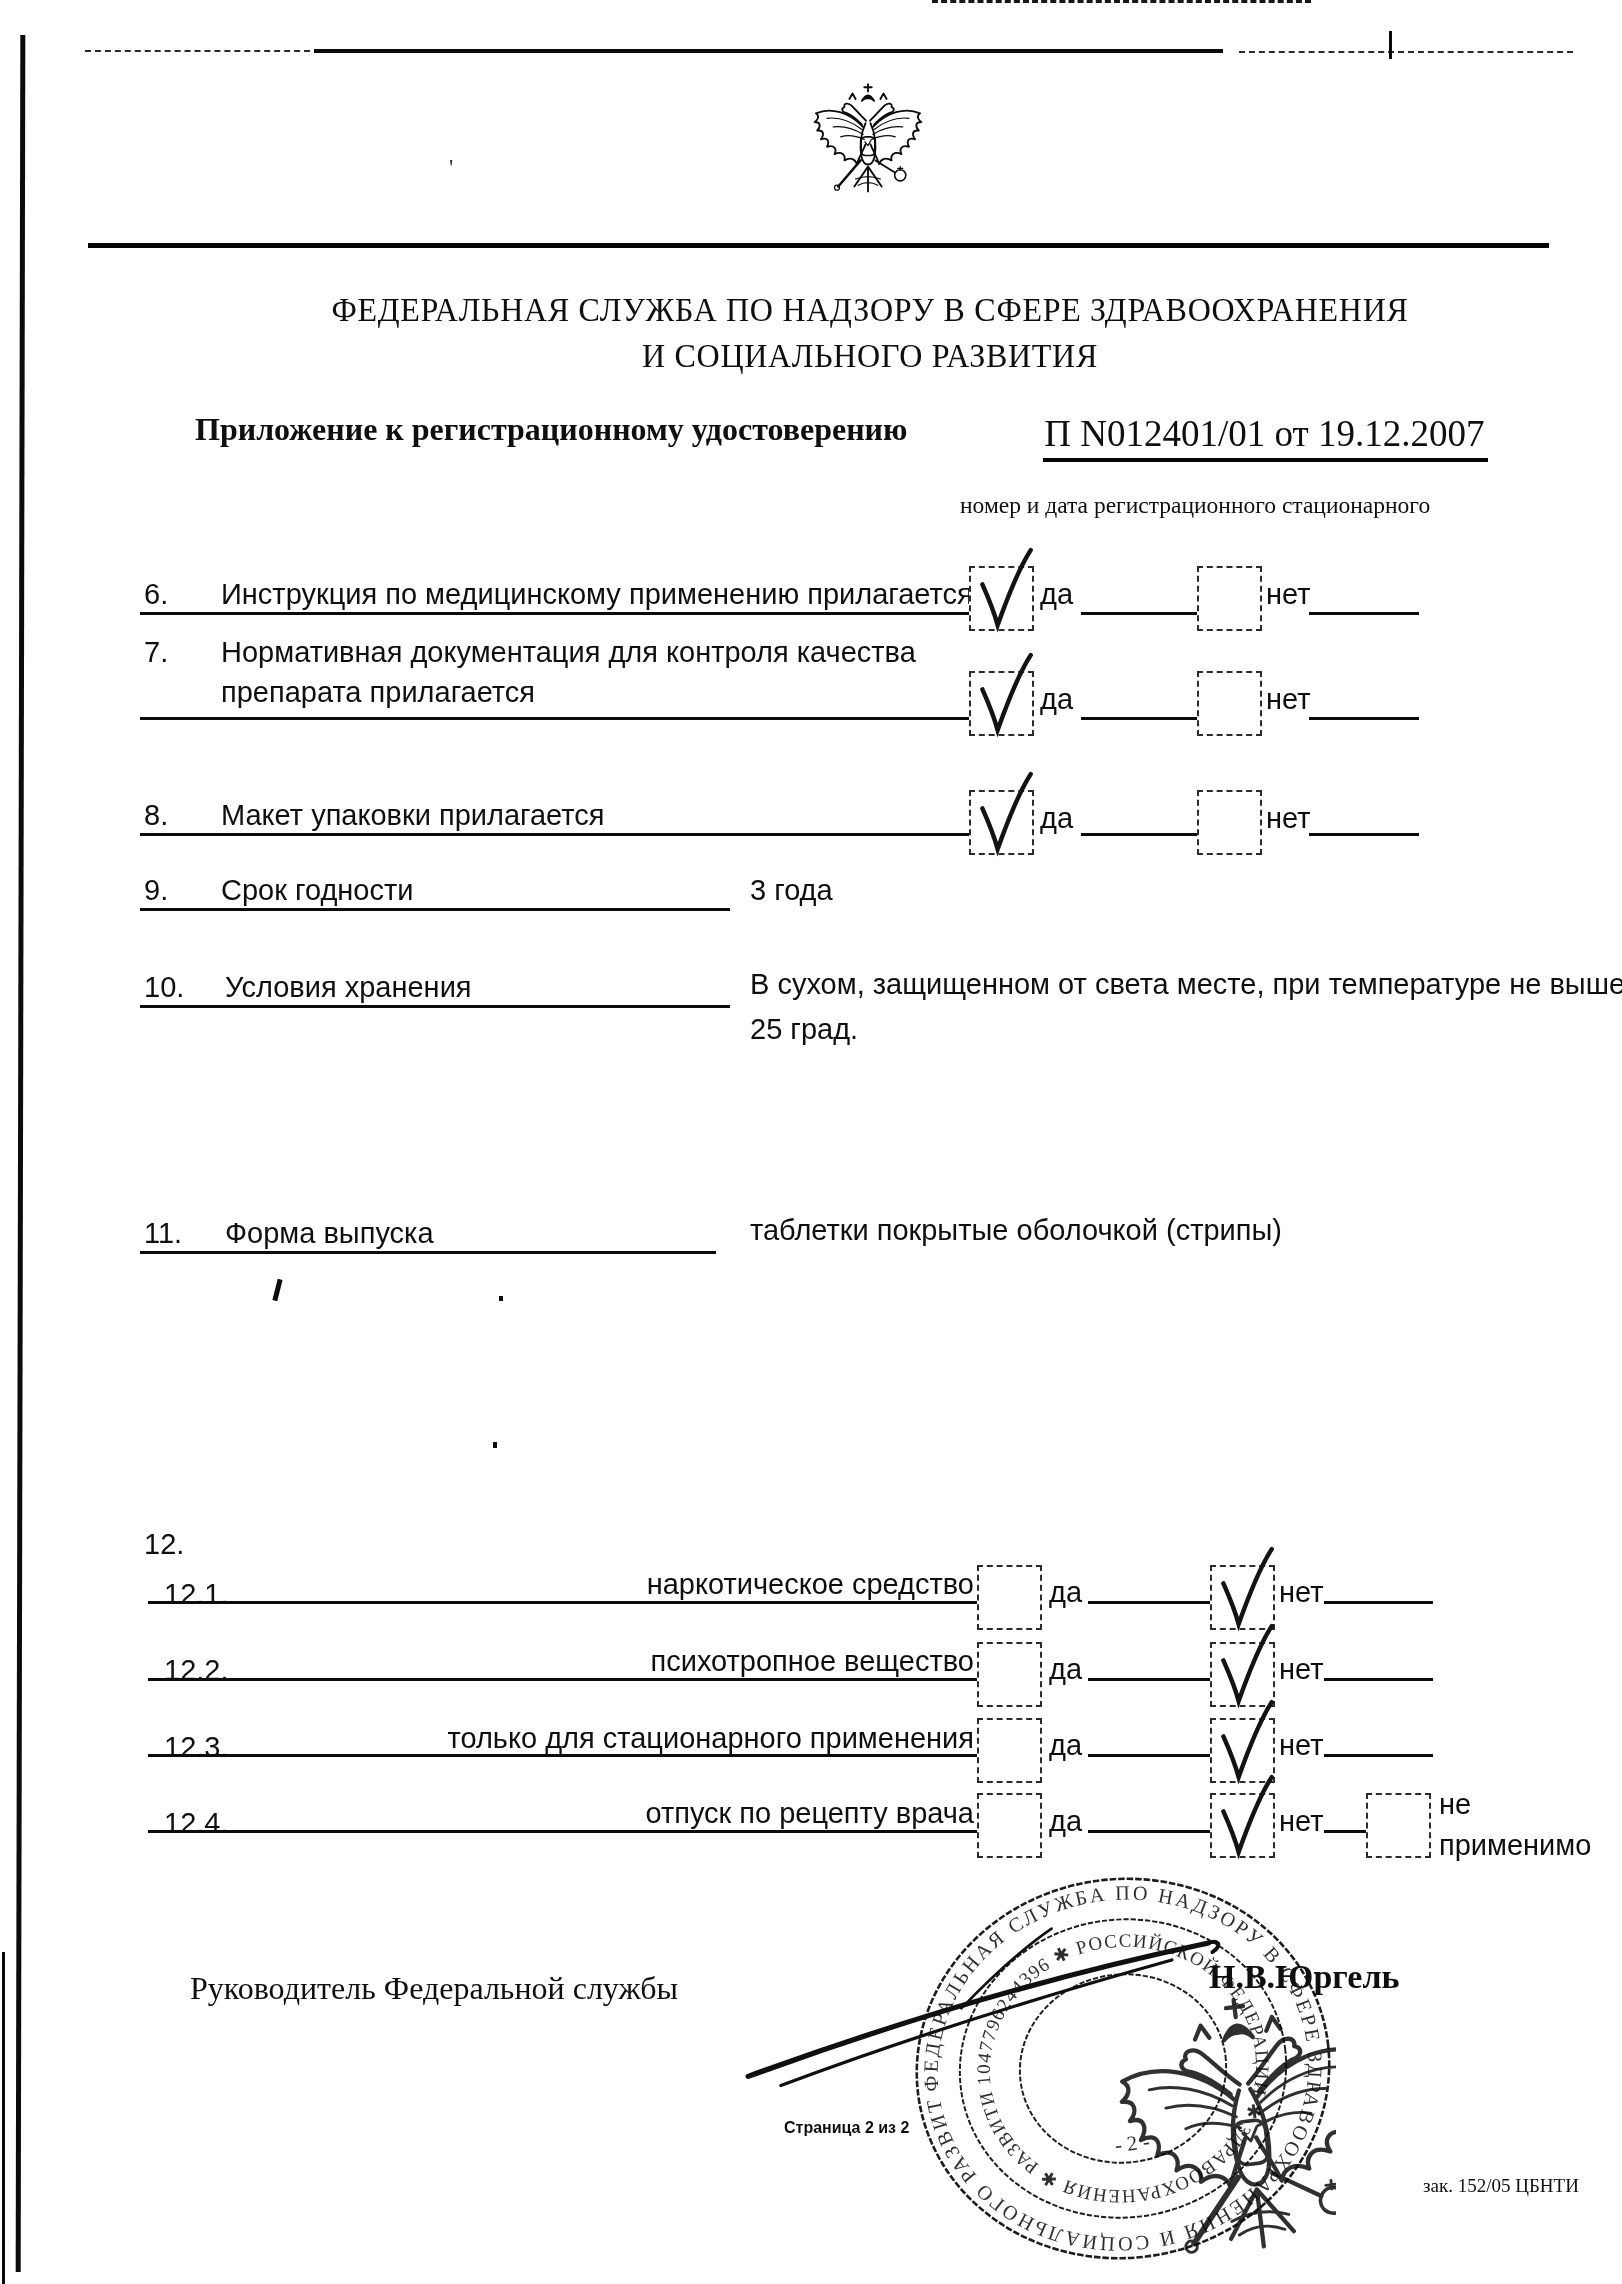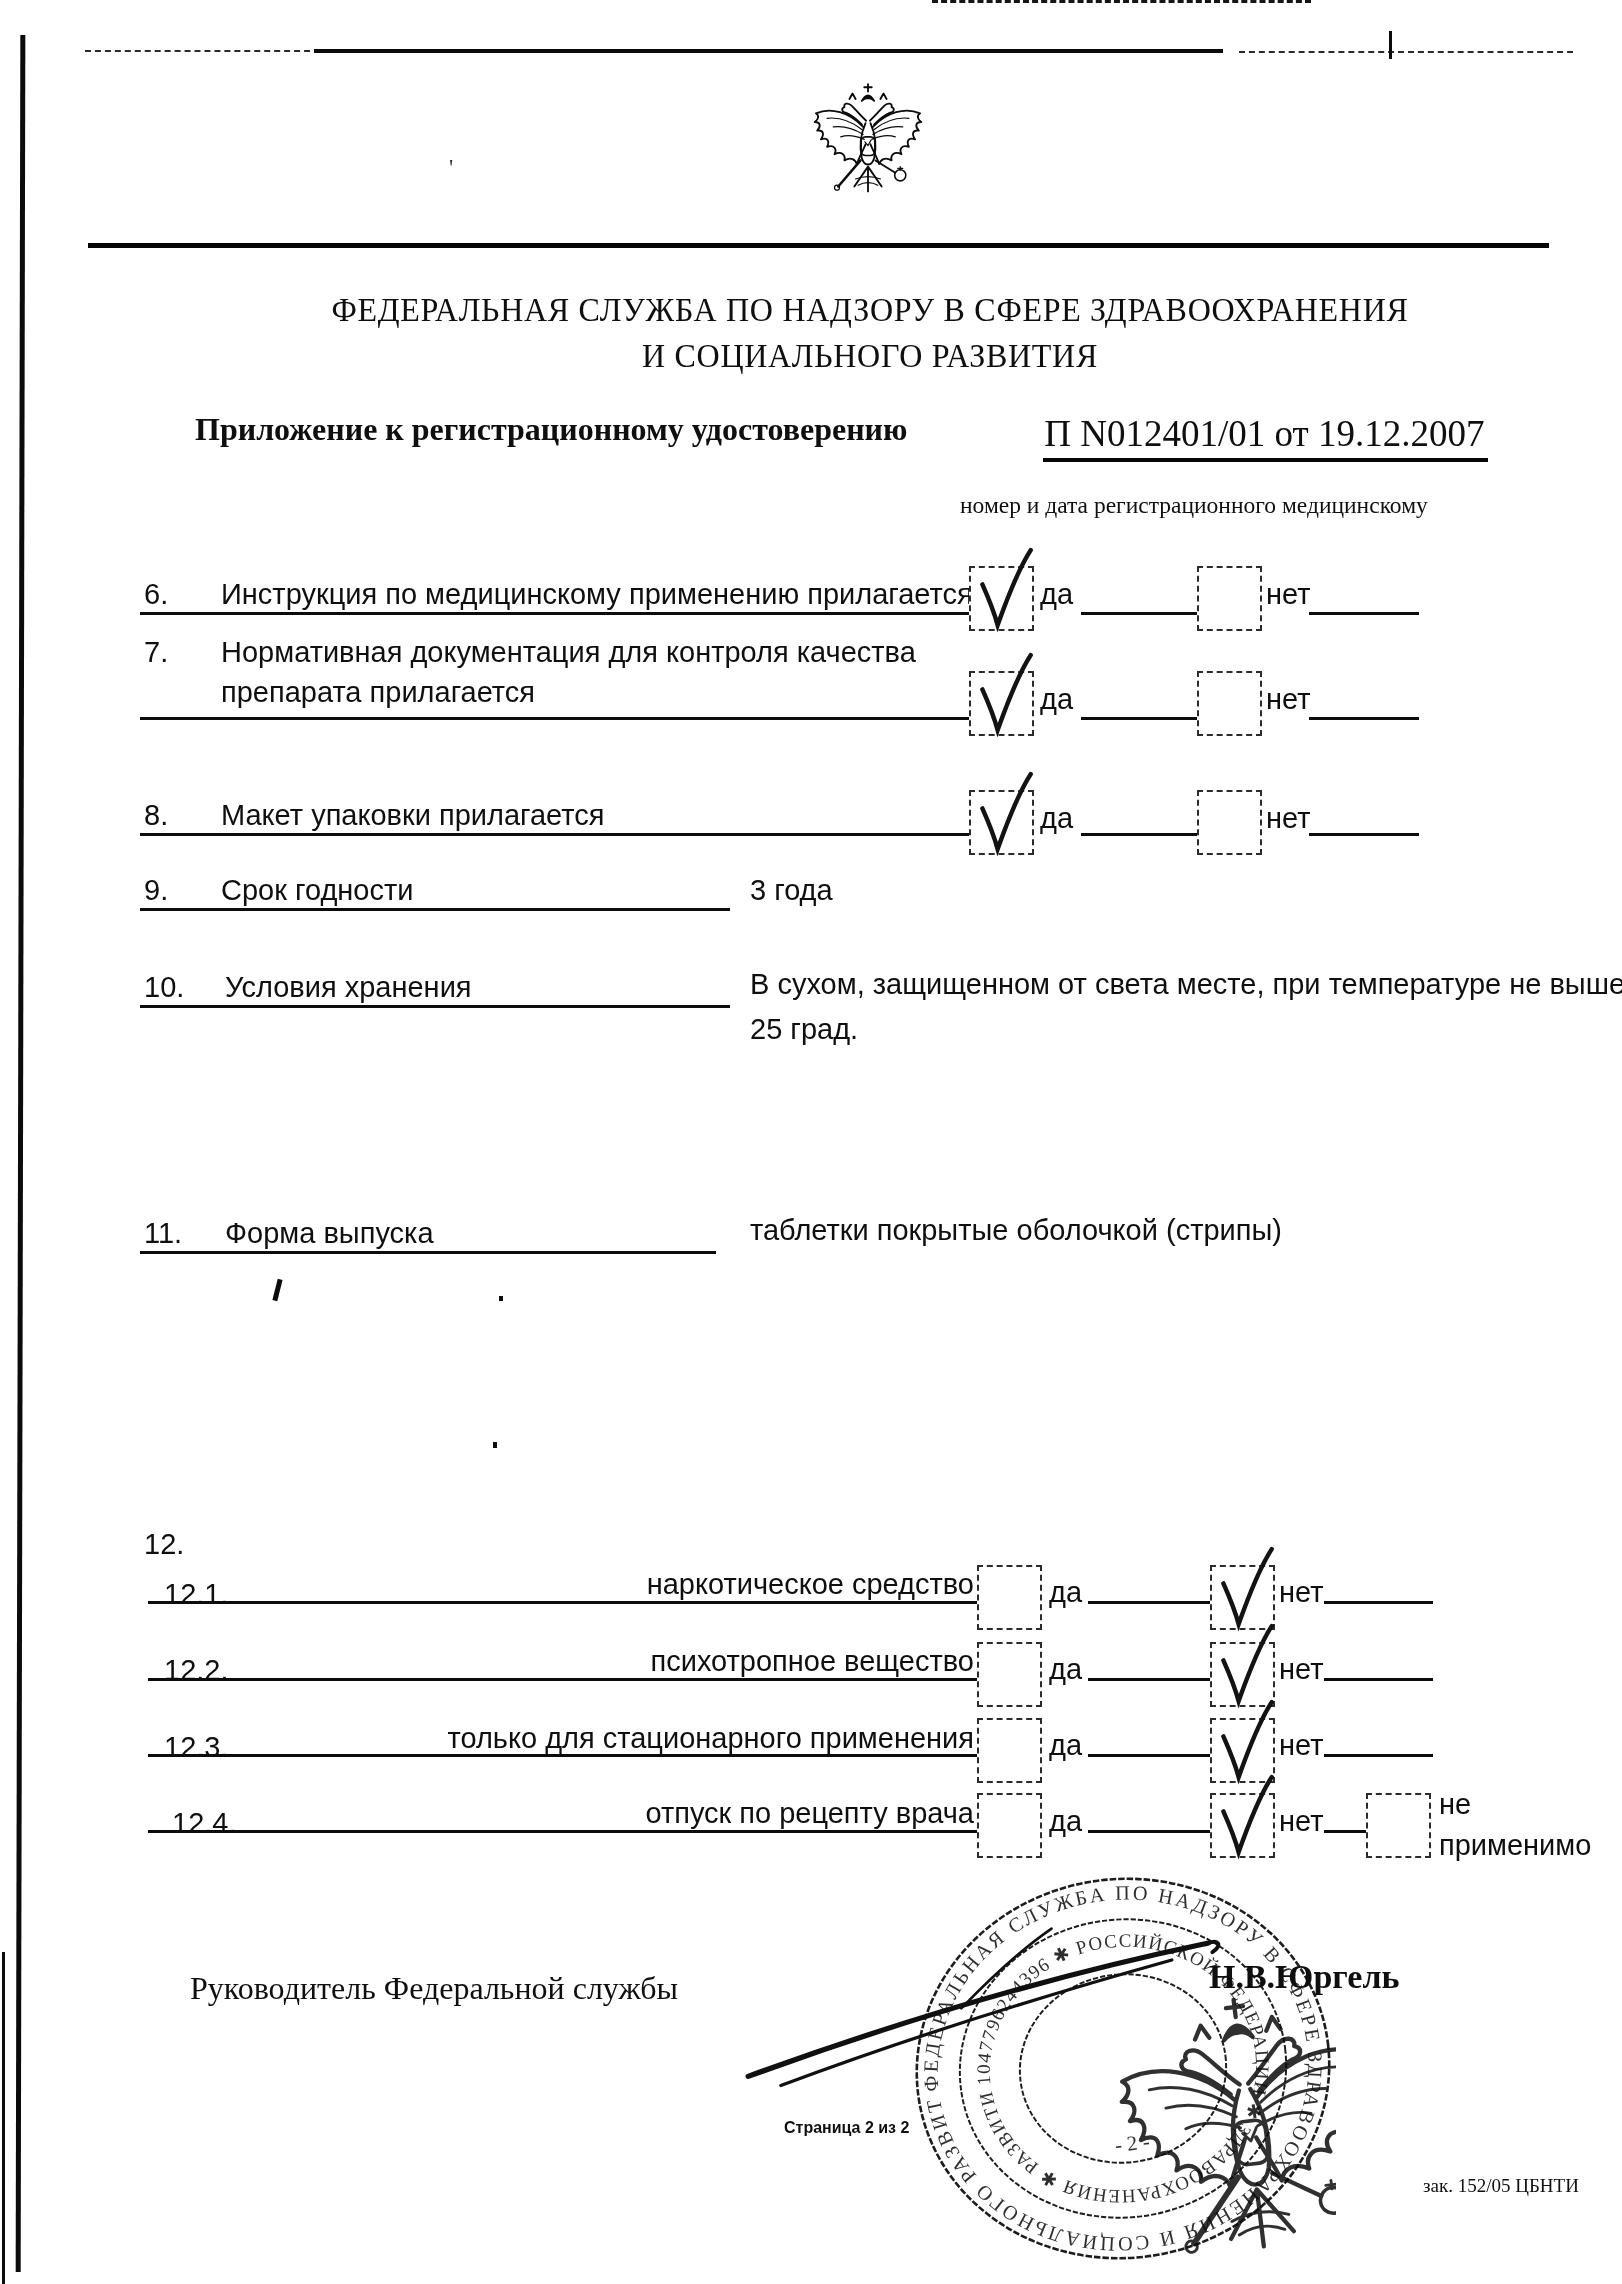--- a/index.html
+++ b/index.html
@@ -76,21 +76,21 @@
     <use href="#eagle"></use>
   </svg>
 
   <div class="abs thickrule" style="left:88px;top:243px;width:1461px;"></div>
 
   <div class="abs agency" style="top:291px;">ФЕДЕРАЛЬНАЯ СЛУЖБА ПО НАДЗОРУ В СФЕРЕ ЗДРАВООХРАНЕНИЯ</div>
   <div class="abs agency" style="top:337px;">И СОЦИАЛЬНОГО РАЗВИТИЯ</div>
 
   <div class="abs serif doc-title" style="left:195px;top:411px;">Приложение к регистрационному удостоверению</div>
   <div class="abs serif reg-num" style="left:1043px;top:412px;">П N012401/01 от 19.12.2007</div>
-  <div class="abs serif caption" style="left:960px;top:492px;">номер и дата регистрационного медицинскому</div>
+  <div class="abs serif caption" style="left:960px;top:492px;">номер и дата регистрационного стационарного</div>
 
   <div class="abs num" style="left:144px;top:578px;">6.</div>
   <div class="abs lbl" style="left:221px;top:578px;">Инструкция по медицинскому применению прилагается</div>
   <div class="abs ul" style="left:140px;top:612px;width:829px;"></div>
   <div class="abs cb" style="left:969px;top:566px;">
     <svg class="check" viewBox="0 0 100 140">
       <path d="M16 62 C24 80 34 104 40 126 C52 92 74 36 92 8" fill="none" stroke="#131313" stroke-width="7" stroke-linecap="round"></path>
     </svg>
   </div>
   <div class="abs opt" style="left:1040px;top:578px;">да</div>
@@ -181,21 +181,21 @@
   <div class="abs opt" style="left:1049px;top:1729px;">да</div>
   <div class="abs rline" style="left:1088px;top:1754px;width:122px;"></div>
   <div class="abs cb" style="left:1210px;top:1718px;">
     <svg class="check" viewBox="0 0 100 140">
       <path d="M16 62 C24 80 34 104 40 126 C52 92 74 36 92 8" fill="none" stroke="#131313" stroke-width="7" stroke-linecap="round"></path>
     </svg>
   </div>
   <div class="abs opt" style="left:1279px;top:1729px;">нет</div>
   <div class="abs rline" style="left:1324px;top:1754px;width:109px;"></div>
 
-  <div class="abs num" style="left:164px;top:1807px;margin-left:8px;">12.4.</div>
+  <div class="abs num" style="left:164px;top:1807px;">12.4.</div>
   <div class="abs lbl" style="left:366px;top:1797px;width:608px;text-align:right;">отпуск по рецепту врача</div>
   <div class="abs ul" style="left:148px;top:1830px;width:829px;"></div>
   <div class="abs cb" style="left:977px;top:1793px;"></div>
   <div class="abs opt" style="left:1049px;top:1805px;">да</div>
   <div class="abs rline" style="left:1088px;top:1830px;width:122px;"></div>
   <div class="abs cb" style="left:1210px;top:1793px;">
     <svg class="check" viewBox="0 0 100 140">
       <path d="M16 62 C24 80 34 104 40 126 C52 92 74 36 92 8" fill="none" stroke="#131313" stroke-width="7" stroke-linecap="round"></path>
     </svg>
   </div>

